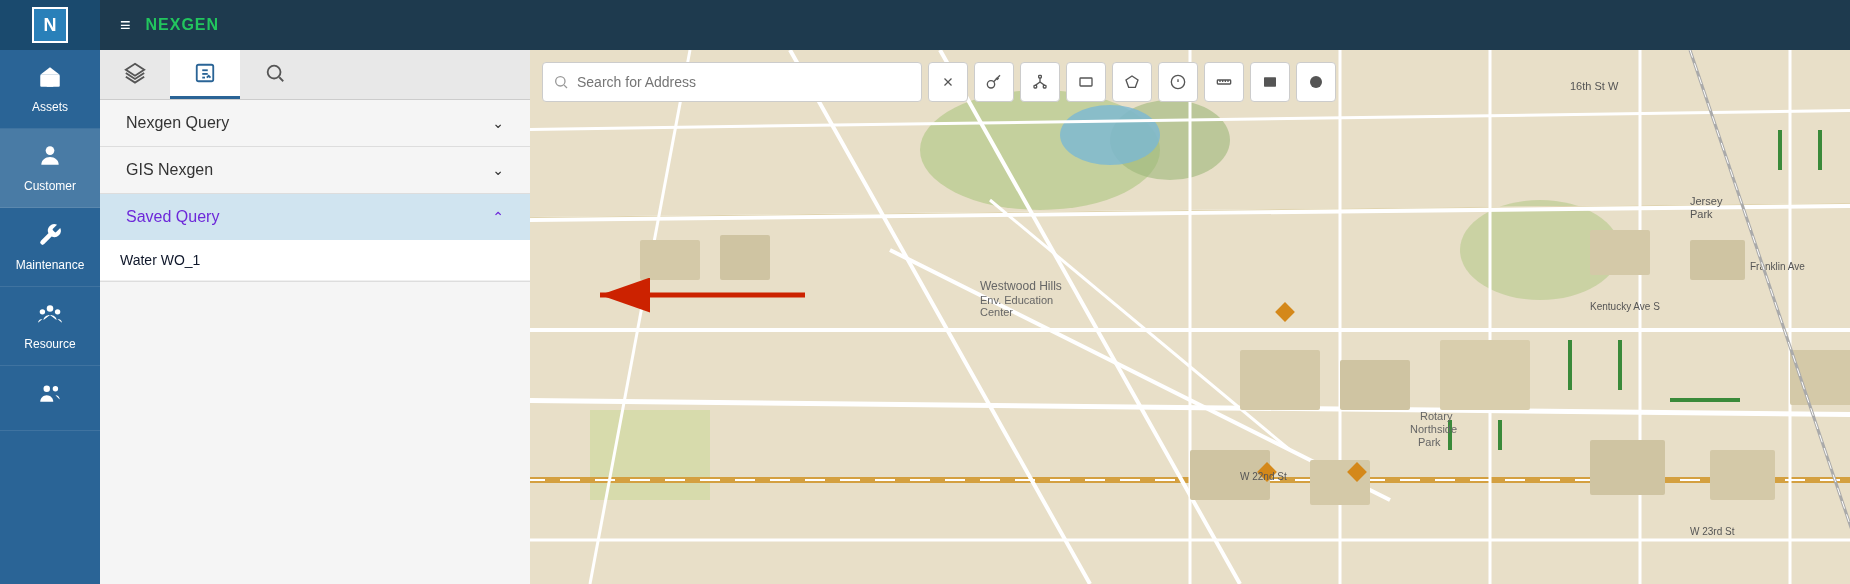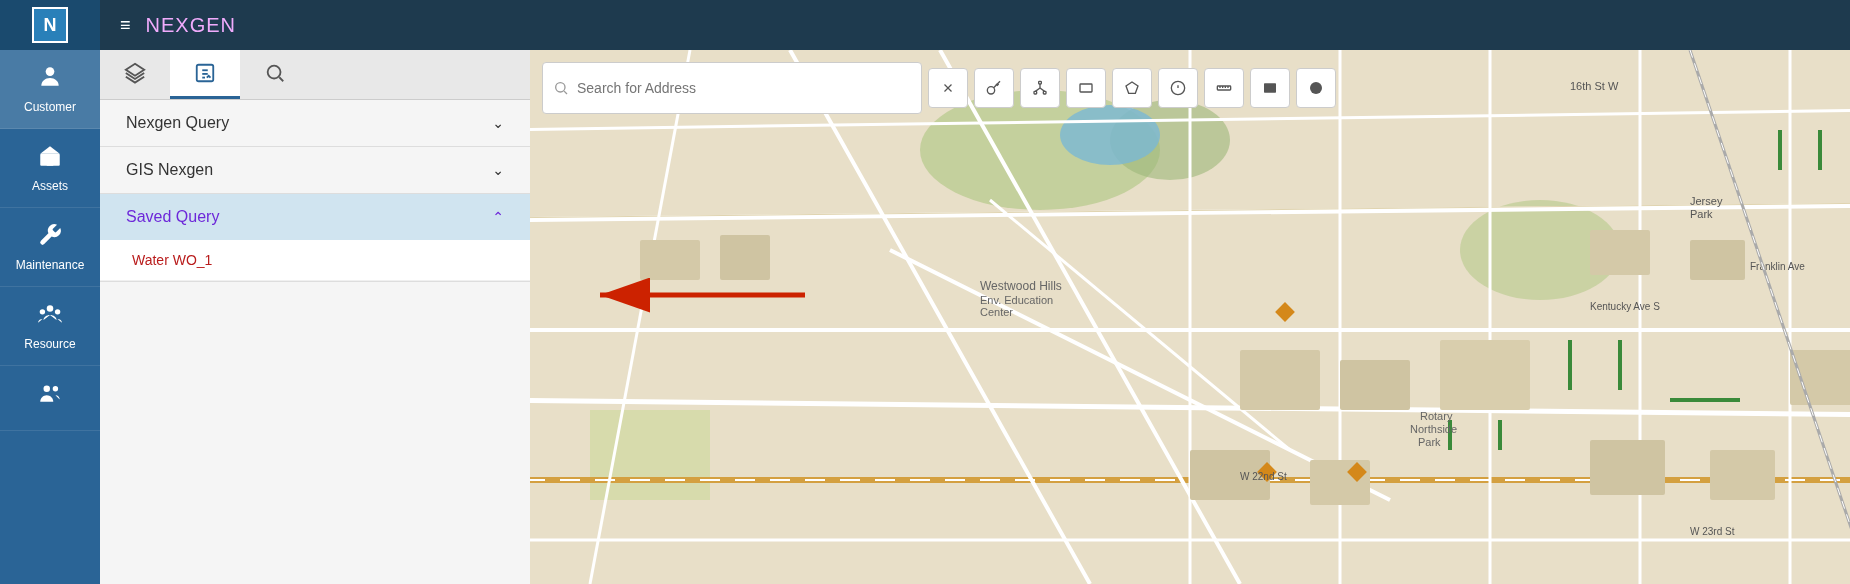--- a/index.html
+++ b/index.html
@@ -70,23 +70,23 @@
       padding: 0 20px;
       flex-shrink: 0;
     }
     .topbar-menu {
       color: white;
       font-size: 18px;
       margin-right: 15px;
       cursor: pointer;
     }
     .topbar-title {
-      color: #f0abfc;
-      font-size: 20px;
-      font-weight: normal;
+      color: #22c55e;
+      font-size: 16px;
+      font-weight: bold;
       letter-spacing: 1px;
     }
 
     
     .content-area {
       display: flex;
       flex: 1;
       overflow: hidden;
     }
 
@@ -137,23 +137,23 @@
     }
     .panel-section-header.active {
       background: #d0e4f0;
       color: #6d28d9;
     }
     .panel-section-content {
       background: white;
       padding: 0;
     }
     .panel-list-item {
-      padding: 12px 32px;
+      padding: 12px 20px;
       font-size: 14px;
-      color: #b91c1c;
+      color: #0f172a;
       cursor: pointer;
       border-bottom: 1px solid #f0f0f0;
     }
     .chevron { font-size: 14px; }
 
     
     .map-area {
       flex: 1;
       position: relative;
       overflow: hidden;
@@ -163,21 +163,21 @@
       top: 12px;
       left: 12px;
       right: 12px;
       display: flex;
       align-items: center;
       gap: 6px;
       z-index: 5;
     }
     .search-bar {
       flex: 0 0 380px;
-      height: 52px;
+      height: 40px;
       background: white;
       border: 1px solid #ccc;
       border-radius: 4px;
       display: flex;
       align-items: center;
       padding: 0 10px;
       gap: 8px;
     }
     .search-bar input {
       border: none;
@@ -225,42 +225,42 @@
     }
   </style>
 </head>
 <body>
 
 <div class="sidebar">
   <div class="sidebar-logo">
     <div class="logo-box">
       <span>N</span>
     </div>
+  </div>
+
+  <div class="sidebar-item">
+    <span class="sidebar-icon">
+      <svg width="26" height="26" viewBox="0 0 24 24" fill="white">
+        <rect x="3" y="10" width="18" height="11" rx="1"></rect>
+        <path d="M3 10l9-7 9 7"></path>
+        <rect x="9" y="14" width="6" height="7"></rect>
+      </svg>
+    </span>
+    <span>Assets</span>
   </div>
 
   <div class="sidebar-item active">
     <span class="sidebar-icon">
       
       <svg width="26" height="26" viewBox="0 0 24 24" fill="white">
         <circle cx="12" cy="7" r="4"></circle>
         <path d="M4 20c0-4 3.6-7 8-7s8 3 8 7"></path>
       </svg>
     </span>
     <span>Customer</span>
-  </div>
-
-  <div class="sidebar-item">
-    <span class="sidebar-icon">
-      <svg width="26" height="26" viewBox="0 0 24 24" fill="white">
-        <rect x="3" y="10" width="18" height="11" rx="1"></rect>
-        <path d="M3 10l9-7 9 7"></path>
-        <rect x="9" y="14" width="6" height="7"></rect>
-      </svg>
-    </span>
-    <span>Assets</span>
   </div>
 
   <div class="sidebar-item">
     <span class="sidebar-icon">
       <svg width="26" height="26" viewBox="0 0 24 24" fill="white">
         <path d="M14.7 6.3a1 1 0 0 0 0 1.4l1.6 1.6a1 1 0 0 0 1.4 0l3.77-3.77a6 6 0 0 1-7.94 7.94l-6.91 6.91a2.12 2.12 0 0 1-3-3l6.91-6.91a6 6 0 0 1 7.94-7.94l-3.76 3.77z"></path>
       </svg>
     </span>
     <span>Maintenance</span>
   </div>

